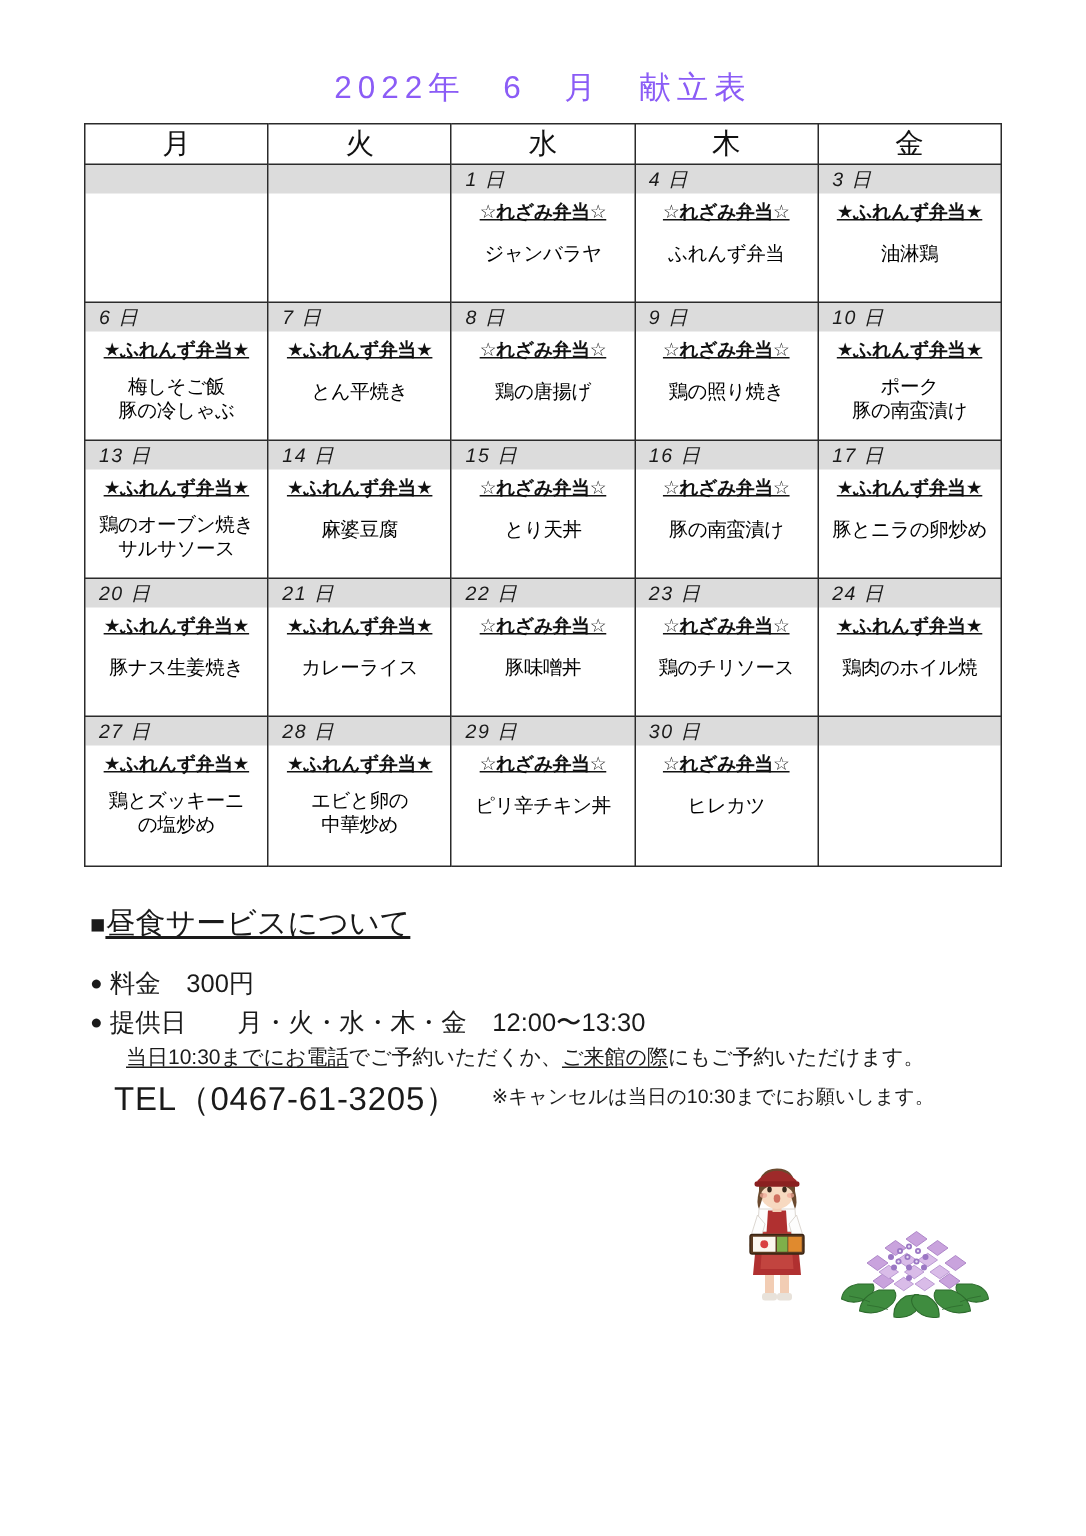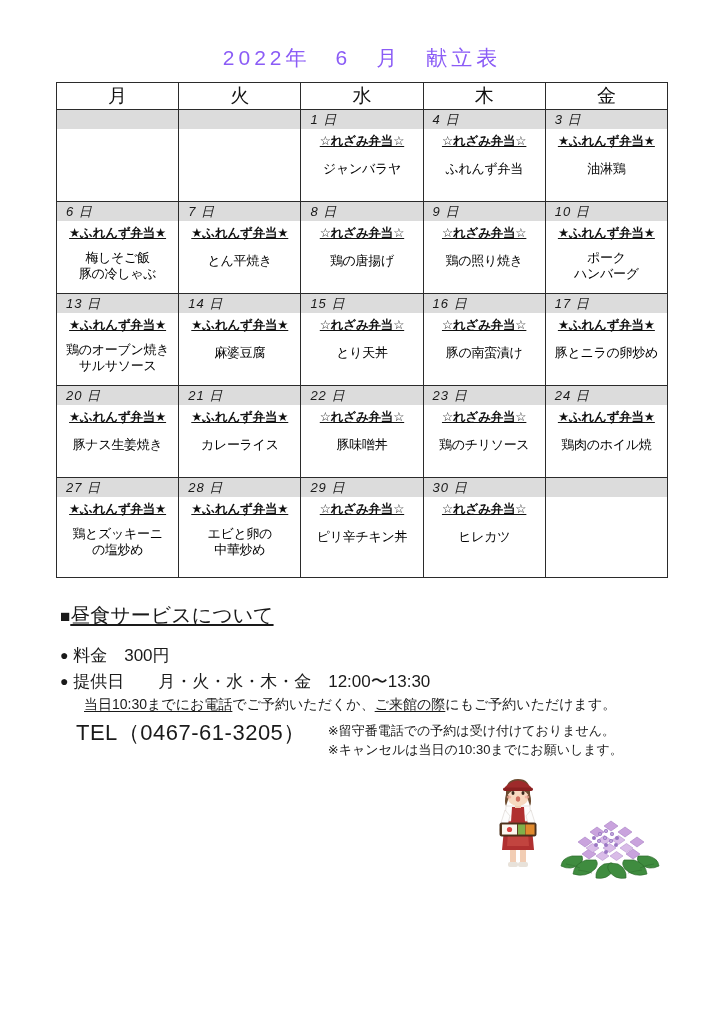--- a/index.html
+++ b/index.html
@@ -205,21 +205,21 @@
             </td>
             <td>
               <div class="daynum">9 日</div>
               <div class="bento">☆れざみ弁当☆</div>
               <div class="menu">鶏の照り焼き</div>
             </td>
             <td>
               <div class="daynum">10 日</div>
               <div class="bento">★ふれんず弁当★</div>
               <div class="menu two">ポーク
-ハンバーグ</div>
+豚の南蛮漬け</div>
             </td>
           </tr>
           <tr>
             <td>
               <div class="daynum">13 日</div>
               <div class="bento">★ふれんず弁当★</div>
               <div class="menu two">鶏のオーブン焼き
 サルサソース</div>
             </td>
             <td>
@@ -310,21 +310,20 @@
       <span class="bullet"><span class="dot">●</span> <span>料金</span>　<span>300円</span></span>
 
       <span class="bullet"><span class="dot">●</span> <span>提供日</span>　　<span>月・火・水・木・金</span>　<span>12:00〜13:30</span></span>
 
 
       <div class="resv-detail"><span class="u">当日10:30までにお電話</span><span>でご予約いただくか、</span><span class="u">ご来館の際</span><span>にもご予約いただけます。</span></div>
 
       <div class="tel-row">
         <div class="tel">TEL（0467-61-3205）</div>
         <div class="notes">
-          <span class="note">※留守番電話での予約は受け付けておりません。</span>
           <span class="note">※キャンセルは当日の10:30までにお願いします。</span>
         </div>
       </div>
 
     </div>
   </div>
 
   <div class="illus illus-lady">
     <svg width="66" height="96" viewBox="0 0 66 96" xmlns="http://www.w3.org/2000/svg">
 

